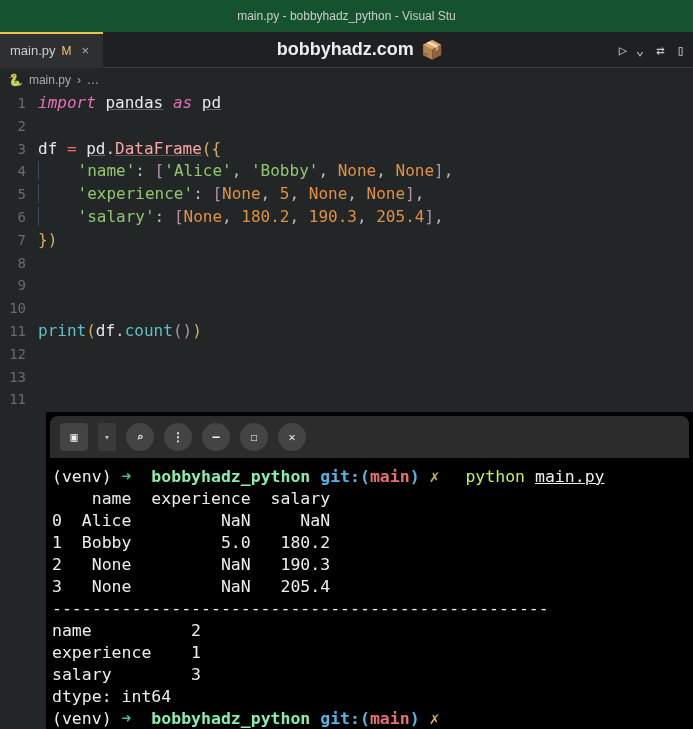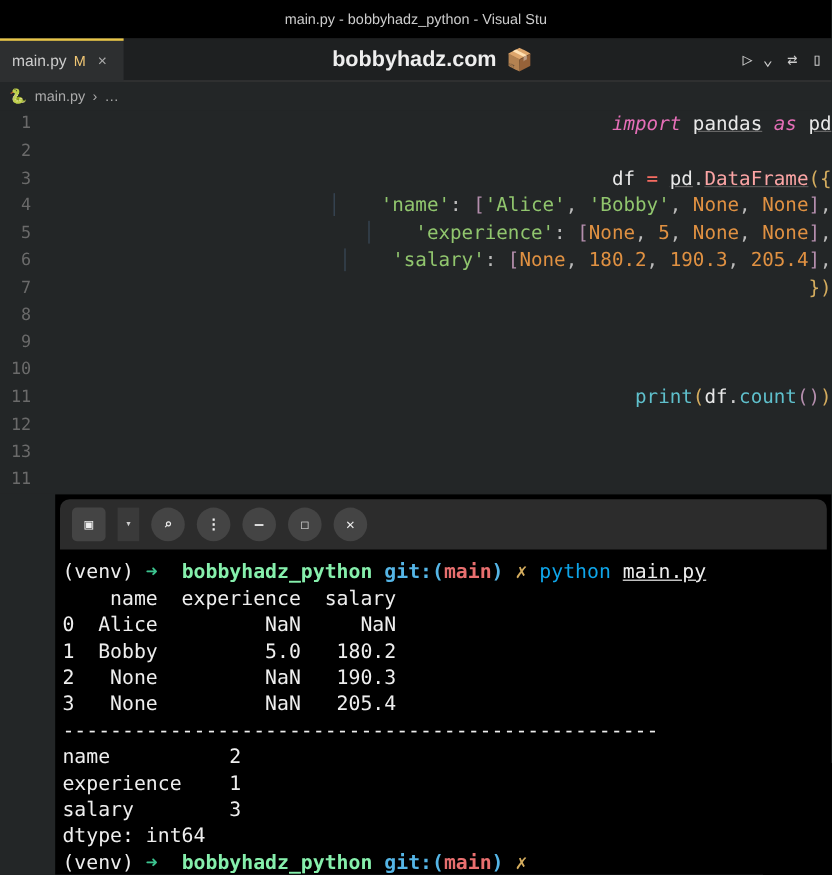--- a/index.html
+++ b/index.html
@@ -8,21 +8,21 @@
   color: #ccc;
   font-family: 'Consolas', 'Monaco', monospace;
   font-size: 14px;
   width: 693px;
   height: 729px;
   overflow: hidden;
   position: relative;
 }
 .title-bar {
   height: 32px;
-  background: #000000;
+  background: #14532d;
   display: flex;
   align-items: center;
   justify-content: center;
   color: #ccc;
   font-family: -apple-system, 'Segoe UI', sans-serif;
   font-size: 12px;
 }
 .tab-bar {
   height: 36px;
   background: #1e2021;
@@ -86,21 +86,20 @@
   width: 38px;
   text-align: right;
   padding-right: 12px;
   color: #6a6a6a;
   user-select: none;
 }
 .gutter div { height: 22.8px; line-height: 22.8px; font-size: 14px; }
 .code {
   flex: 1;
   padding-right: 0;
-  text-align: right;
 }
 .code .line { height: 22.8px; line-height: 22.8px; white-space: pre; font-size: 16px; }
 .indent-guide { border-left: 1px solid #3a4a5a; }
 .k-import { color: #e66fb8; font-style: italic; }
 .k-as { color: #e66fb8; font-style: italic; }
 .k-none { color: #e09142; }
 .module { color: #e8e8e8; text-decoration: underline; text-decoration-color: #666; }
 .var { color: #e8e8e8; }
 .func { color: #5fc0cc; }
 .method { color: #fca5a5; text-decoration: underline; text-decoration-color: #555; }
@@ -183,21 +182,21 @@
   line-height: 22px;
   white-space: pre;
   font-family: 'Consolas', 'Monaco', monospace;
 }
 .t-venv { color: #eee; }
 .t-arrow { color: #3cc48f; }
 .t-dir { color: #86efac; font-weight: bold; }
 .t-git { color: #55b5e6; font-weight: bold; }
 .t-branch { color: #e86f6f; font-weight: bold; }
 .t-x { color: #d4ac5e; font-weight: bold; }
-.t-cmd { color: #0ea5e9; }
+.t-cmd { color: #bef264; margin-left: 16px; }
 .t-file { color: #eee; text-decoration: underline; }
 </style>
 </head>
 <body>
 
 <div class="title-bar">
   <span>main.py - bobbyhadz_python - Visual Stu</span>
 </div>
 
 <div class="tab-bar">

